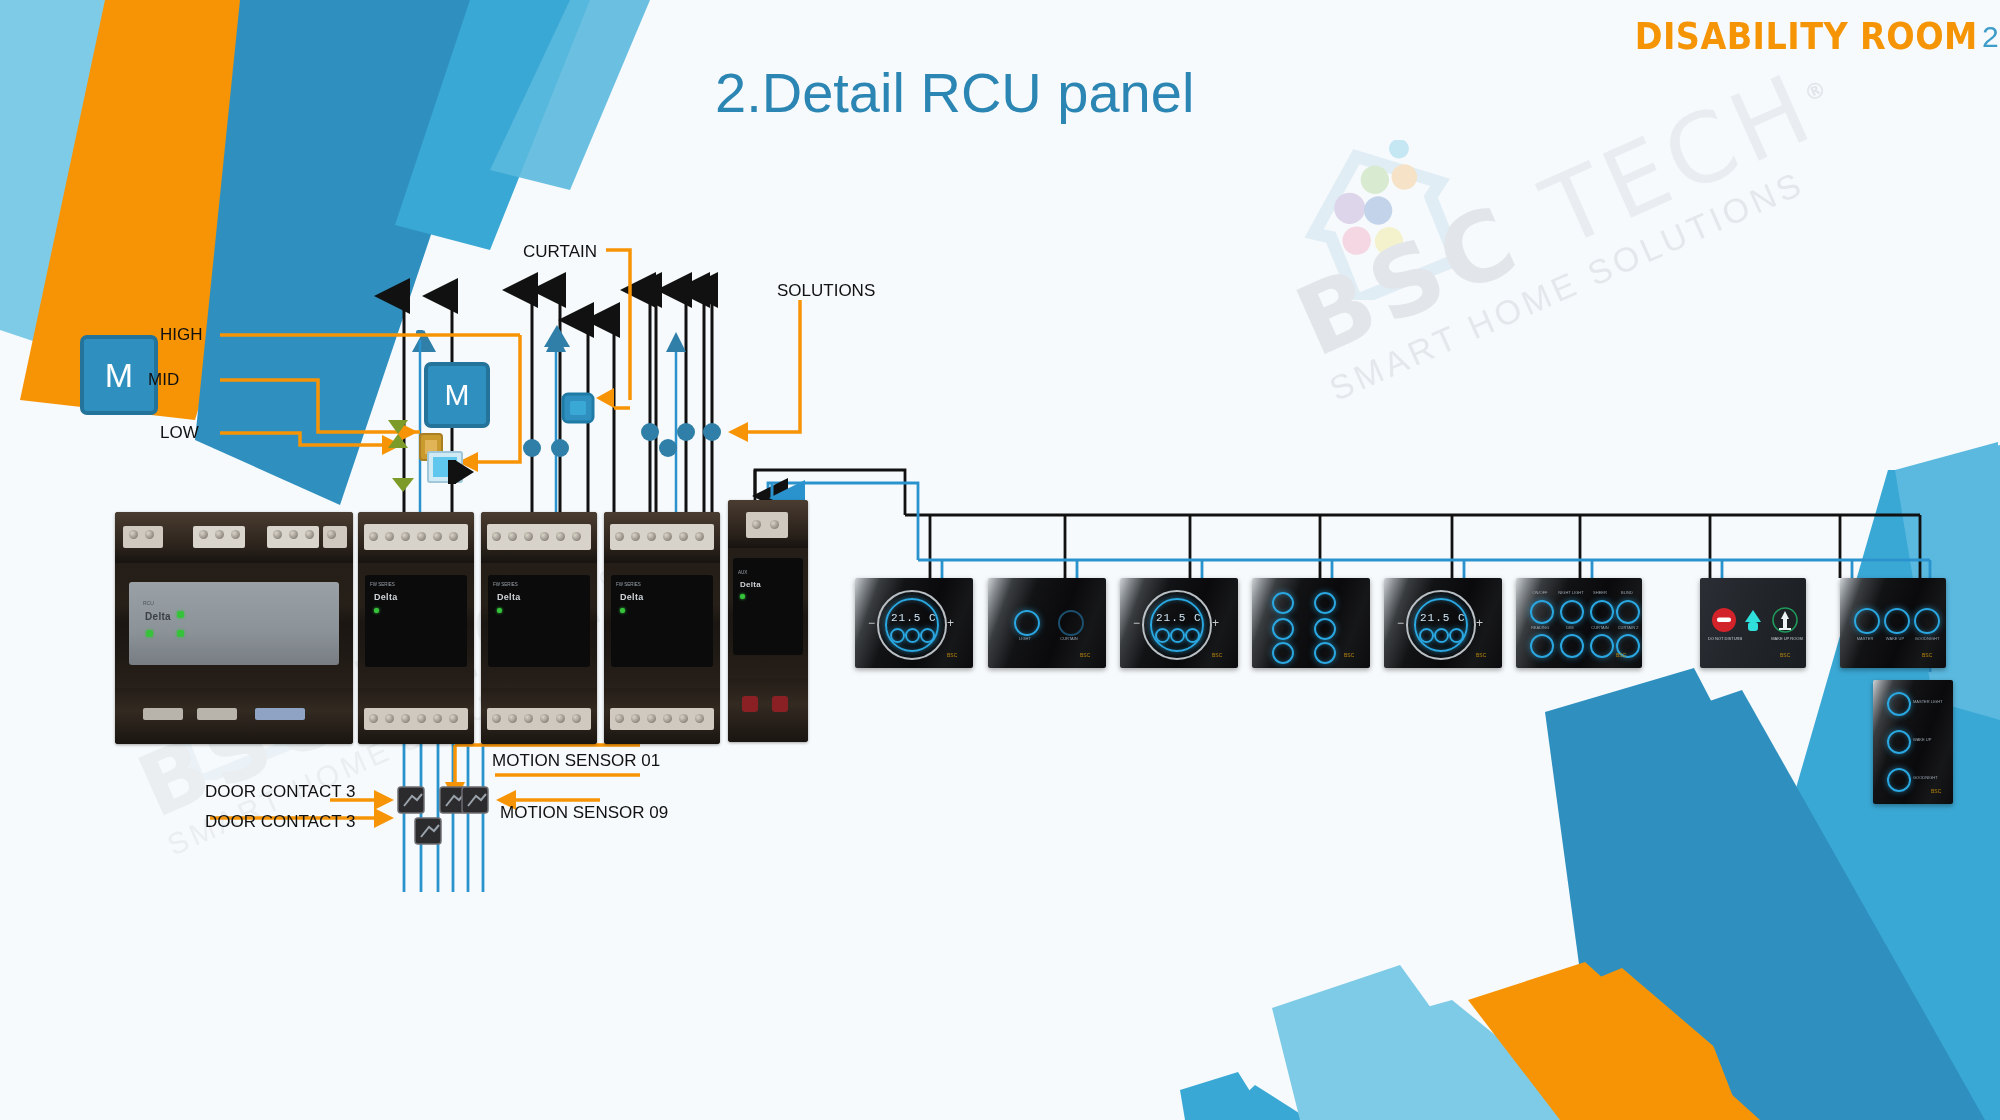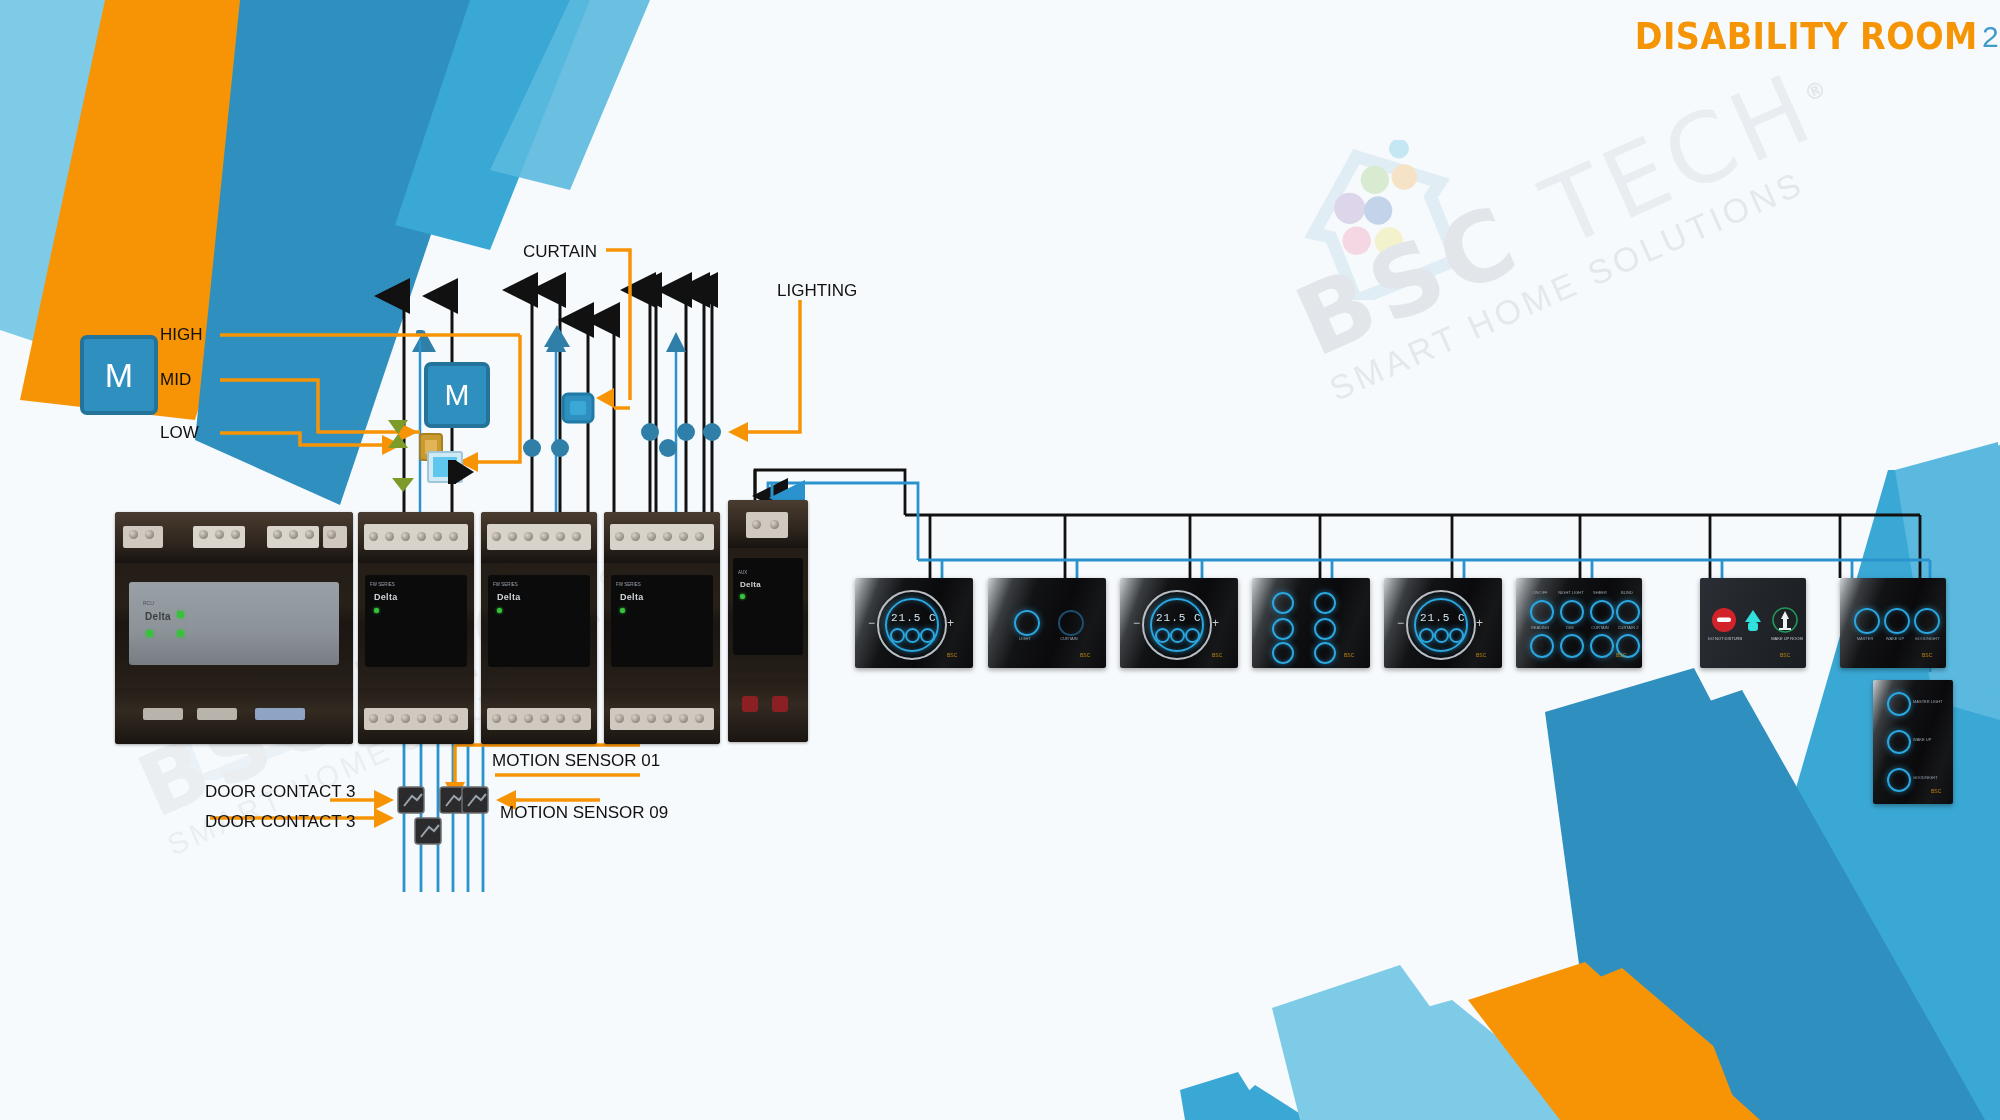--- a/index.html
+++ b/index.html
@@ -194,20 +194,21 @@
   <div class="wm" id="wm-text2">
     <div id="wm-bsc2"><span>BSC</span>
       <span style="font-weight:normal;">TECH</span><span style="font-size:20px;vertical-align:super;">®</span></div>
     <div id="wm-sub2">SMART HOME SOLUTIONS</div>
   </div>
 
   <div id="header-title">
     <span>DISABILITY ROOM</span>
     <span id="page-number">21</span>
   </div>
+  <div id="slide-title">2.Detail RCU panel</div>
 
   <svg class="wires" viewBox="0 0 2000 1120">
     <defs>
       <marker id="arrUp" markerWidth="12" markerHeight="12" refX="6" refY="10" orient="auto">
         <polygon points="6,0 12,12 0,12" fill="#111"></polygon>
       </marker>
       <marker id="arrOrangeR" markerWidth="12" markerHeight="12" refX="11" refY="6" orient="auto">
         <polygon points="0,0 12,6 0,12" fill="#f79406"></polygon>
       </marker>
       <marker id="arrOrangeD" markerWidth="12" markerHeight="12" refX="6" refY="11" orient="auto">
@@ -389,25 +390,25 @@
   </svg>
 
   <div class="motorbox" style="left:80px;top:335px;width:70px;height:72px;">
     <span>M</span>
   </div>
   <div class="motorbox" style="left:424px;top:362px;width:58px;height:58px;font-size:30px;">
     <span>M</span>
   </div>
 
   <div class="lbl" style="left:160px;top:325px;">HIGH</div>
-  <div class="lbl" style="left:160px;top:370px;">MID</div>
+  <div class="lbl" style="left:148px;top:370px;">MID</div>
   <div class="lbl" style="left:160px;top:423px;">LOW</div>
 
   <div class="lbl" style="left:523px;top:242px;">CURTAIN</div>
-  <div class="lbl" style="left:777px;top:281px;">LIGHTING</div>
+  <div class="lbl" style="left:777px;top:281px;">SOLUTIONS</div>
 
   <div class="lbl" style="left:205px;top:782px;">DOOR CONTACT 3</div>
   <div class="lbl" style="left:205px;top:812px;">DOOR CONTACT 3</div>
   <div class="lbl" style="left:492px;top:751px;">MOTION SENSOR 01</div>
   <div class="lbl" style="left:500px;top:803px;">MOTION SENSOR 09</div>
 
   <div class="din" style="left:115px;top:512px;width:238px;height:232px;">
     <div class="topstrip"></div>
     <div class="termblk" style="left:8px;top:14px;width:40px;height:22px;"></div>
     <div class="termblk" style="left:78px;top:14px;width:52px;height:22px;background:#d9d4cc;"></div>

